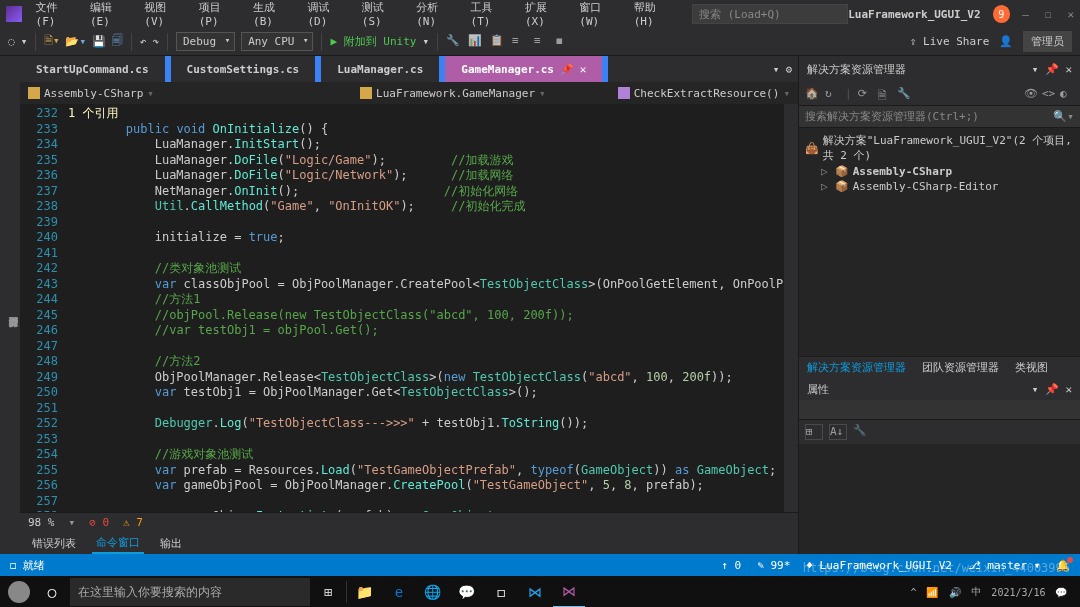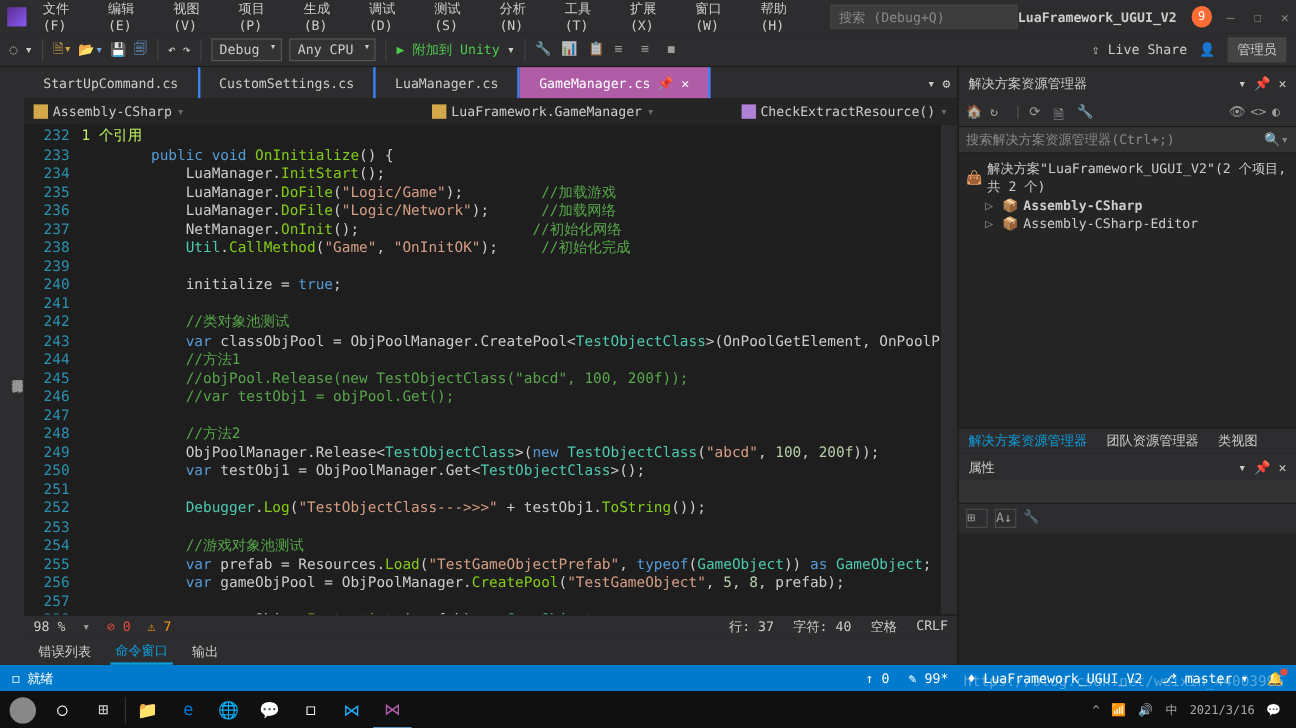--- a/index.html
+++ b/index.html
@@ -18,37 +18,37 @@
 .toolbar .combo::after { content: "▾"; position: absolute; right: 4px; top: 2px; font-size: 9px; }
 .toolbar .run { color: #4ec94e; display: flex; align-items: center; gap: 4px; }
 .toolbar .icon { width: 16px; height: 16px; opacity: 0.7; }
 .toolbar .right { margin-left: auto; display: flex; align-items: center; gap: 10px; }
 .toolbar .live { color: #ccc; font-size: 11px; }
 .toolbar .admin { background: #444; padding: 3px 8px; }
 .content { display: flex; height: 498px; }
 .sidestrip { width: 20px; background: #2d2d30; writing-mode: vertical-rl; text-align: center; font-size: 10px; padding-top: 8px; color: #999; }
 .editor-area { flex: 1; background: #1e1e1e; display: flex; flex-direction: column; min-width: 0; }
 .tabs { height: 26px; background: #2d2d30; display: flex; align-items: stretch; }
-.tab { padding: 5px 16px; border-right: 2px solid #3b82f6; font-size: 11px; display: flex; align-items: center; gap: 6px; }
+.tab { padding: 5px 16px; border-right: 6px solid #3b82f6; font-size: 11px; display: flex; align-items: center; gap: 6px; font-weight: bold; }
 .tab.active { background: #b05da8; color: #fff; }
 .breadcrumb { height: 22px; background: #252526; display: flex; align-items: center; padding: 0 8px; font-size: 11px; gap: 12px; }
 .breadcrumb .bc { display: flex; align-items: center; gap: 4px; }
 .breadcrumb .bc-icon { width: 12px; height: 12px; background: #d4a74a; }
 .breadcrumb .bc-icon.purple { background: #b180d7; }
 .breadcrumb .sep2 { color: #666; }
 .code { flex: 1; display: flex; overflow: hidden; font-family: Consolas, monospace; font-size: 12px; position: relative; }
 .gutter { width: 48px; background: #1e1e1e; text-align: right; padding-right: 10px; color: #2b91af; line-height: 15.5px; padding-top: 2px; }
 .lines { flex: 1; padding-top: 2px; line-height: 15.5px; white-space: pre; overflow: hidden; }
 .c-kw { color: #569cd6; }
 .c-type { color: #4ec9b0; }
 .c-str { color: #d69d85; }
 .c-cm { color: #57a64a; }
 .c-num { color: #b5cea8; }
-.c-fn { color: #84cc16; }
-.c-gray { color: #bef264; }
+.c-fn { color: #5eead4; }
+.c-gray { color: #fef9c3; }
 .statusstrip { height: 20px; background: #2d2d30; border-top: 1px solid #1a1a1a; display: flex; align-items: center; padding: 0 8px; font-size: 11px; gap: 14px; }
 .statusstrip .err { color: #e74c3c; }
 .statusstrip .warn { color: #f39c12; }
 .statusstrip .right { margin-left: auto; display: flex; gap: 16px; }
 .bottomtabs { height: 22px; background: #2d2d30; display: flex; align-items: center; padding: 0 8px; gap: 12px; font-size: 11px; }
 .bottomtabs .btab { padding: 2px 4px; }
 .bottomtabs .btab.active { color: #0e9ddb; border-bottom: 2px solid #0e9ddb; }
 .rightpanel { width: 282px; background: #252526; border-left: 1px solid #1a1a1a; display: flex; flex-direction: column; }
 .rp-header { height: 26px; background: #2d2d30; display: flex; align-items: center; padding: 0 8px; font-size: 11px; justify-content: space-between; }
 .rp-toolbar { height: 24px; background: #2d2d30; display: flex; align-items: center; padding: 0 6px; gap: 6px; border-bottom: 1px solid #1a1a1a; }
@@ -91,21 +91,21 @@
     <span>项目(P)</span>
     <span>生成(B)</span>
     <span>调试(D)</span>
     <span>测试(S)</span>
     <span>分析(N)</span>
     <span>工具(T)</span>
     <span>扩展(X)</span>
     <span>窗口(W)</span>
     <span>帮助(H)</span>
   </div>
-  <div class="search">搜索 (Debug+Q)</div>
+  <div class="search">搜索 (Load+Q)</div>
   <div class="projname">LuaFramework_UGUI_V2</div>
   <div class="badge">9</div>
   <div class="winbtns">
     <span>—</span>
     <span>☐</span>
     <span>✕</span>
   </div>
 </div>
 
 <div class="toolbar">
@@ -242,26 +242,20 @@
             ObjPoolManager.(, gameObj);
              backObj = ObjPoolManager.();
 </div>
       <div style="position:absolute;right:0;top:0;width:14px;height:100%;background:#2d2d30"></div>
     </div>
     <div class="statusstrip">
       <span>98 %</span>
       <span style="color:#999">▾</span>
       <span class="err">⊘ <span>0</span></span>
       <span class="warn">⚠ <span>7</span></span>
-      <div class="right">
-        <span>行: 37</span>
-        <span>字符: 40</span>
-        <span>空格</span>
-        <span>CRLF</span>
-      </div>
     </div>
     <div class="bottomtabs">
       <span class="btab">错误列表</span>
       <span class="btab active">命令窗口</span>
       <span class="btab">输出</span>
     </div>
   </div>
 
   <div class="rightpanel">
     <div class="rp-header">
@@ -330,20 +324,21 @@
     <span>⎇ <span>master</span> ▾</span>
     <span class="bell">🔔</span>
   </div>
 </div>
 
 <div class="taskbar">
   <div class="start">
       <span style="width:22px;height:22px;border-radius:50%;background:#888;display:block"></span>
     </div>
   <div class="ticon" style="color:#fff">◯</div>
+  <div class="search">在这里输入你要搜索的内容</div>
   <div class="ticon">⊞</div>
   <div class="tsep"></div>
   <div class="ticon" style="color:#ffcc4d">📁</div>
   <div class="ticon" style="color:#0078d7">e</div>
   <div class="ticon">🌐</div>
   <div class="ticon" style="color:#07c160">💬</div>
   <div class="ticon" style="color:#fff">◻</div>
   <div class="ticon" style="color:#22a7f2">⋈</div>
   <div class="ticon" style="color:#b05da8;border-bottom:2px solid #76b9ed">⋈</div>
   <div class="tray">

